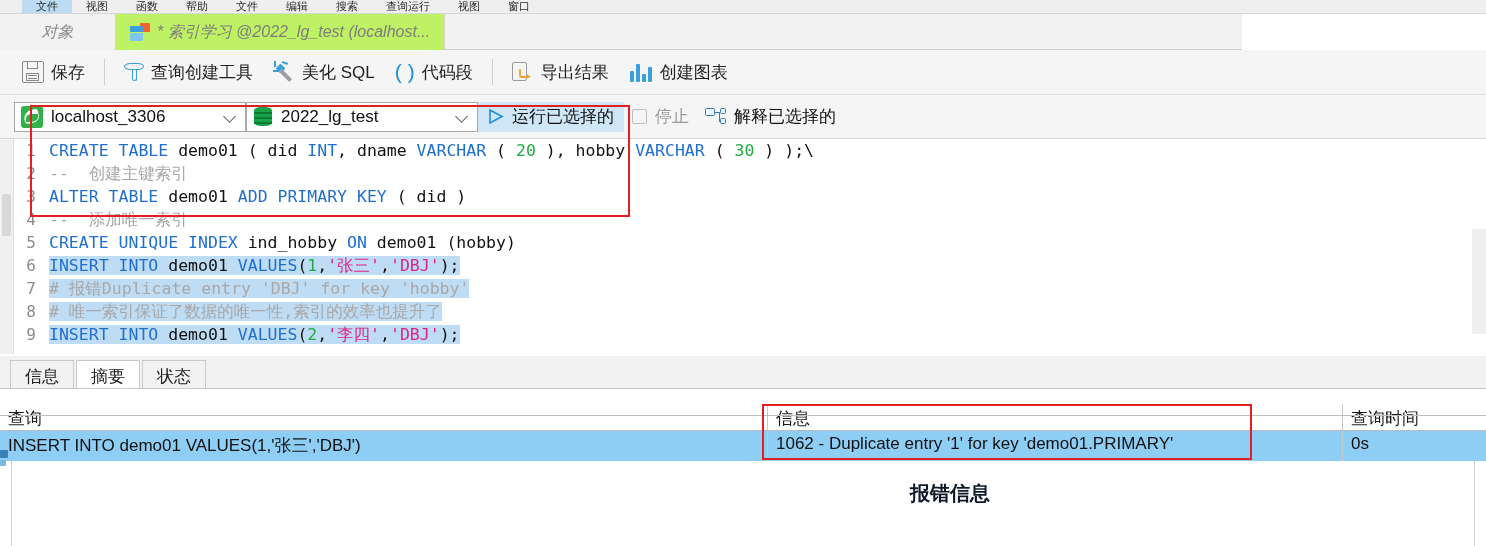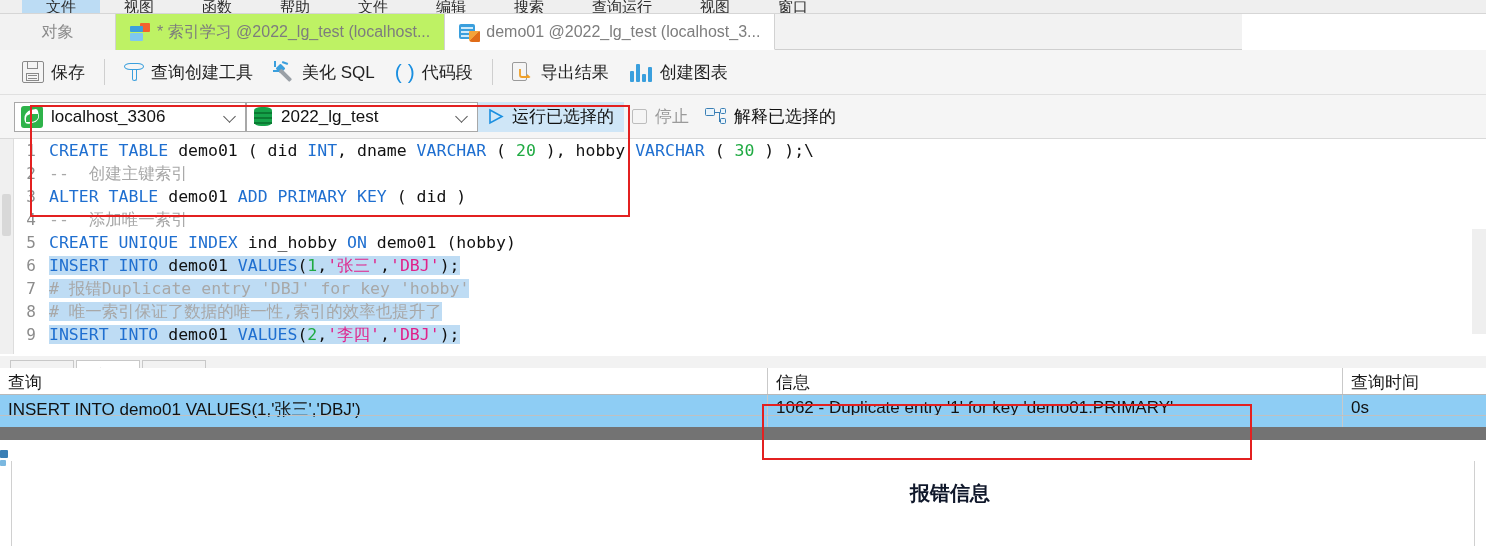--- a/index.html
+++ b/index.html
@@ -11,31 +11,31 @@
   }
   #app { position: relative; width: 1486px; height: 546px; background:#fff; }
 
   
   .ribbon {
     position:absolute; left:0; top:0; width:1486px; height:14px;
     background:#efefef; border-bottom:1px solid #d6d6d6;
     display:flex; align-items:flex-end; overflow:hidden;
   }
   .ribbon-tab {
-    font-size:15px; color:#2b2b2b; line-height:15px;
-    padding:0 24px; white-space:nowrap; height:14px; overflow:hidden;
+    font-size:11px; color:#2b2b2b; line-height:15px;
+    padding:0 14px; white-space:nowrap; height:14px; overflow:hidden;
   }
   .ribbon-tab.active { background:#bcdcf4; }
   .ribbon-spacer { width:22px; }
 
   
   .tabbar {
     position:absolute; left:0; top:14px; width:1242px; height:36px;
     background:#f2f2f2; border-bottom:1px solid #cfcfcf;
-    display:flex; align-items:stretch;
+    display:flex; align-items:stretch;font-style:italic;
   }
   .tab {
     display:flex; align-items:center; gap:7px;
     padding:0 14px; font-size:16px; color:#3a3a3a;
     border-right:1px solid #d2d2d2; background:#bef264;
     white-space:nowrap; height:36px;
   }
   .tab.obj { color:#8b8b8b; justify-content:center; min-width:116px; background:#f2f2f2; }
   .tab.active { background:#ffffff; border-bottom:1px solid #fff; position:relative; top:0; }
   .tab.dim { color:#7d7d7d; }
@@ -153,21 +153,21 @@
   }
 
   
   .restabs { position:absolute; left:0; top:356px; width:1486px; height:33px;
      background:#f2f2f2; border-bottom:1px solid #c8c8c8; display:flex; align-items:flex-end; padding-left:10px;}
   .rtab { font-size:17px; color:#222; padding:4px 14px 5px; border:1px solid #c8c8c8; border-bottom:none;
      background:#f2f2f2; margin-right:2px; height:28px; }
   .rtab.active { background:#fff; }
 
   
-  .grid { position:absolute; left:0; top:368px; width:1486px; height:72px; background:#737373; }
+  .grid { position:absolute; left:0; top:404px; width:1486px; height:72px; background:#737373; }
   .grid-head { display:flex; height:27px; background:#fff; border-bottom:1px solid #b9b9b9; }
   .grid-row  { display:flex; height:32px; background:#8ecdf4; }
   .gc { font-size:17px; color:#111; padding:3px 8px; border-right:1px solid #c9c9c9; white-space:nowrap; overflow:hidden;}
   .gc.c1 { width:768px; }
   .gc.c2 { width:575px; }
   .gc.c3 { width:143px; border-right:none; }
   .grid-head .gc { color:#1a1a1a; }
   .grid-underline { position:absolute; left:0; top:415px; width:1486px; height:1px; background:#c0c0c0; }
 
   .redbox-msg { position:absolute; left:762px; top:404px; width:490px; height:56px;
@@ -207,30 +207,20 @@
     <div class="tab obj">
       <span>对象</span>
     </div>
     <div class="tab dim">
       <span class="ico ico-query">
         <span class="q1"></span>
           <span class="q2"></span>
           <span class="q3"></span>
       </span>
       <span>* 索引学习 @2022_lg_test (localhost...</span>
-    </div>
-    <div class="tab active dim">
-      <span class="ico ico-table">
-        <span class="t1"></span>
-          <span class="t2"></span>
-          <span class="t3"></span>
-          <span class="t4"></span>
-          <span class="pen"></span>
-      </span>
-      <span>demo01 @2022_lg_test (localhost_3...</span>
     </div>
   </div>
 
   <div class="toolbar1">
     <div class="tbtn">
       <span class="ico ico-save">
         <span class="sv-top"></span>
           <span class="sv-bot"></span>
           <span class="sv-l1"></span>
           <span class="sv-l2"></span>

